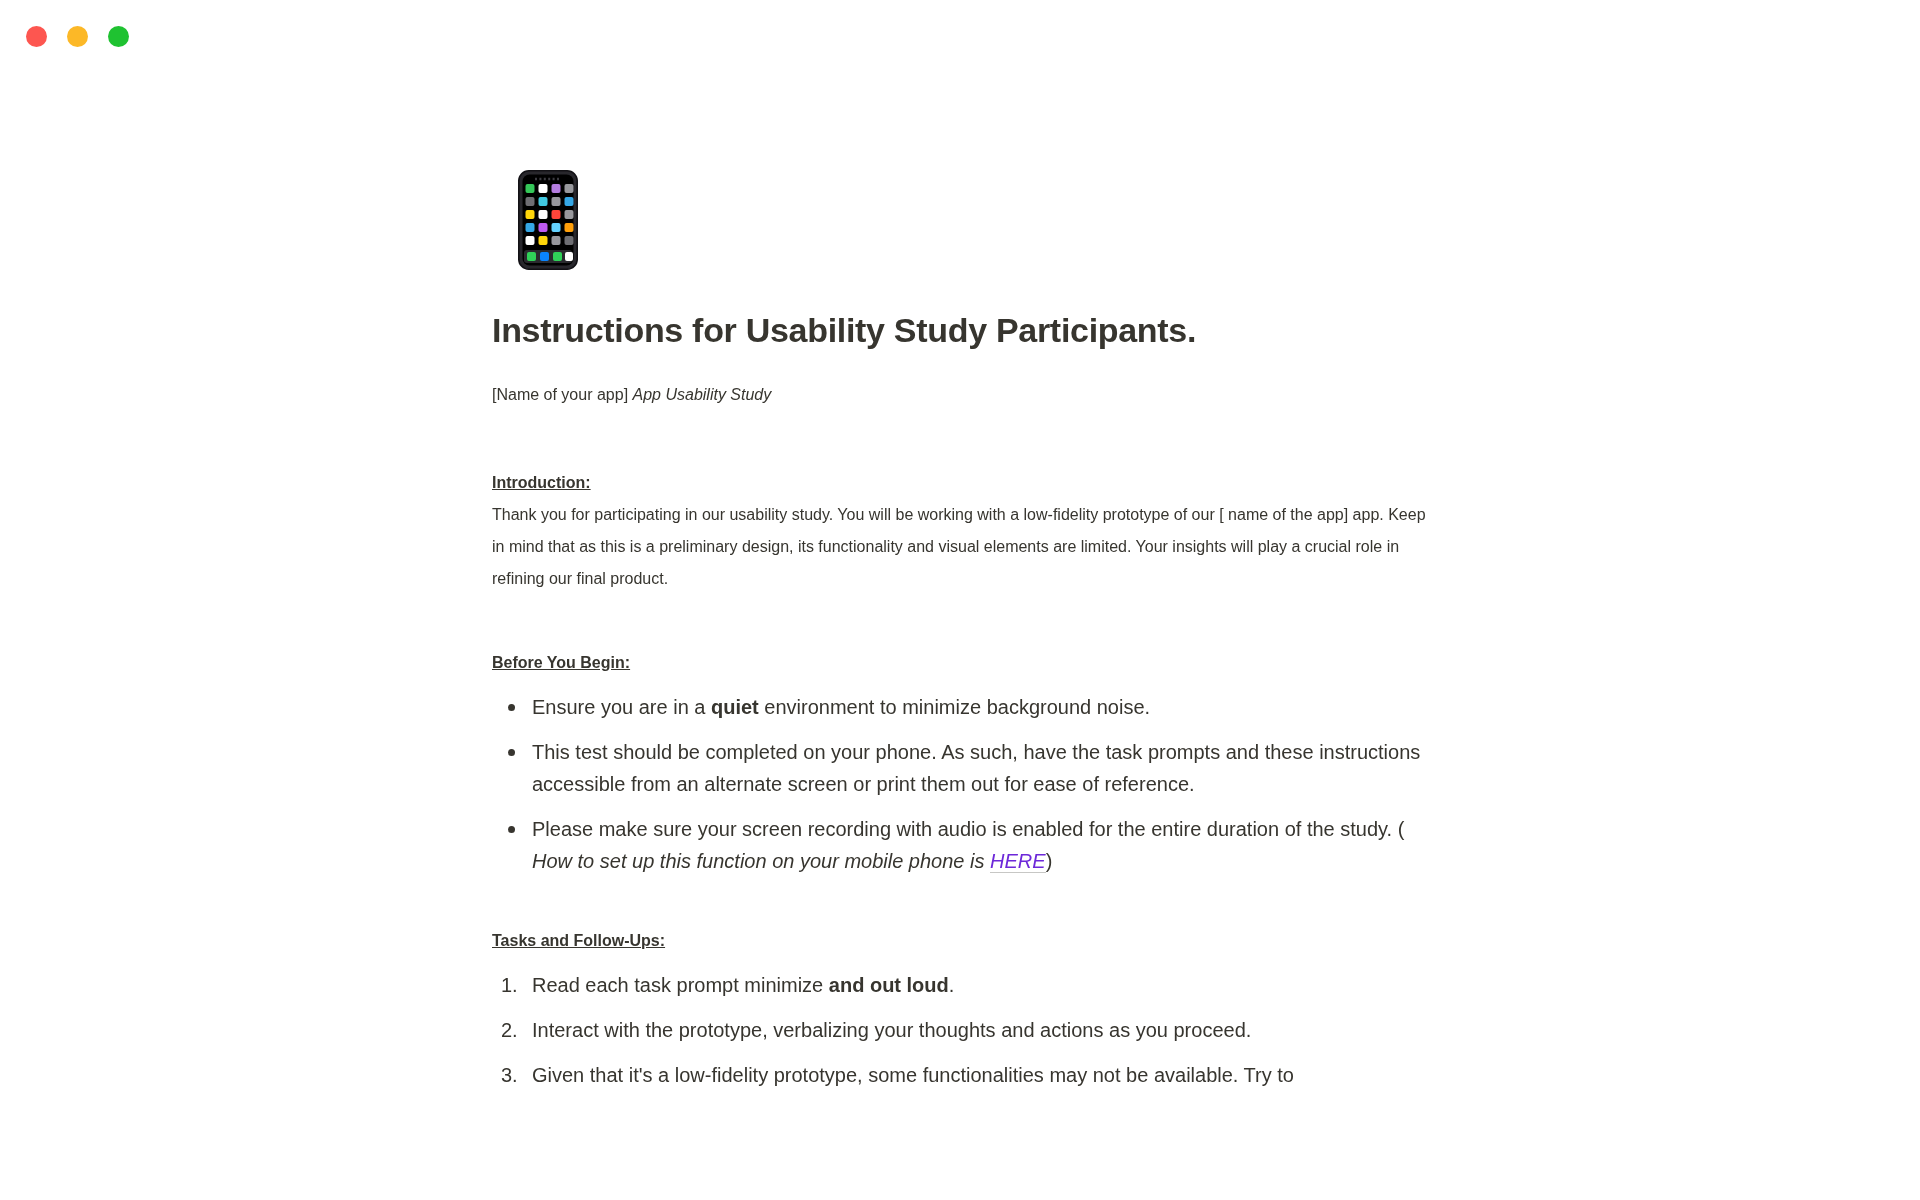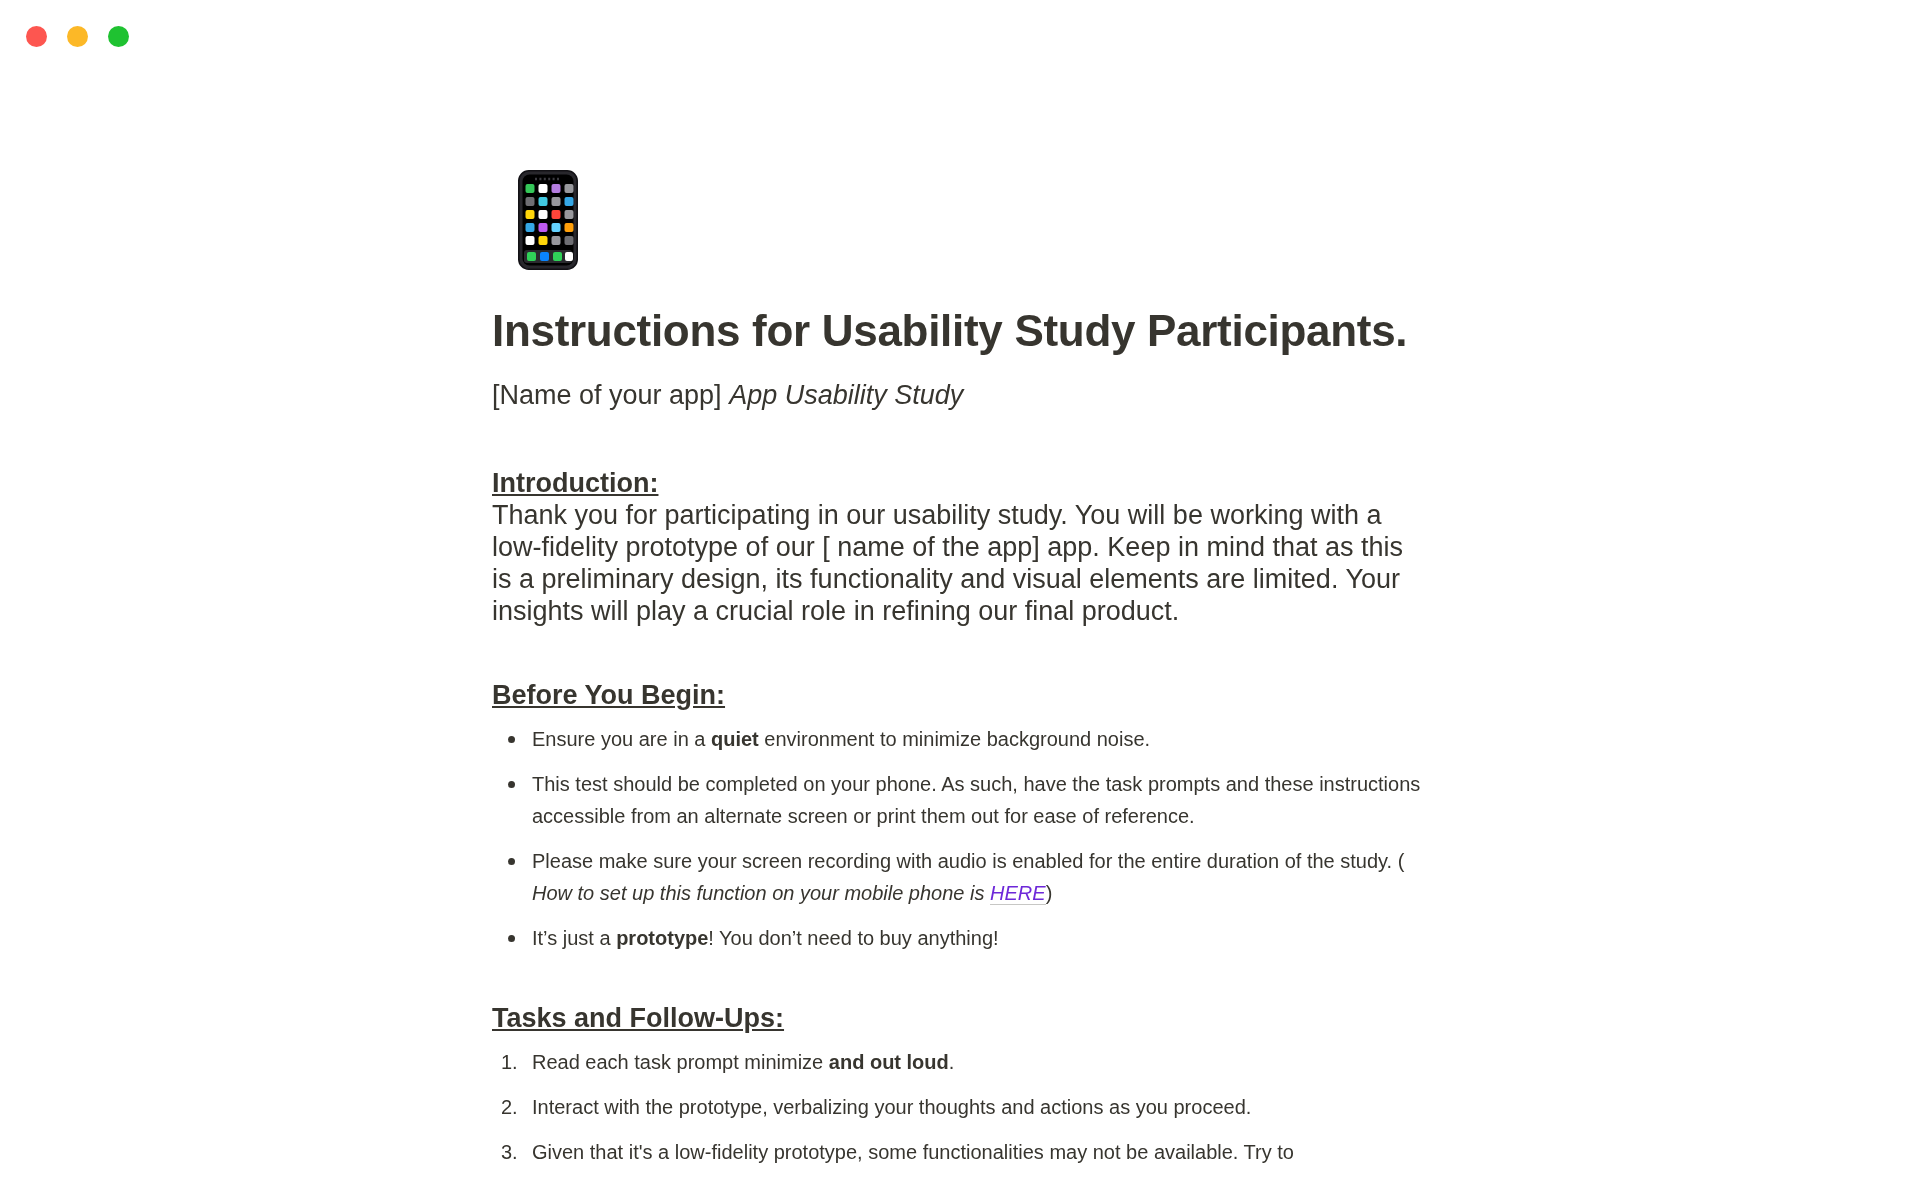--- a/index.html
+++ b/index.html
@@ -28,28 +28,28 @@
     padding-top: 170px;
   }
   .page-icon {
     display: block;
     width: 60px; height: 100px;
     margin-left: 26px;
     cursor: pointer;
   }
   .page-title {
     margin: 28px 0 0 0;
-    font-size: 44px;
+    font-size: 34px;
     line-height: 65px;
     font-weight: 700;
     letter-spacing: -0.3px;
     color: #37352f;
   }
   .block {
-    font-size: 27px;
+    font-size: 16px;
     line-height: 32px;
   }
   .subtitle { margin-top: 16px; }
   .mt-56 { margin-top: 56px; }
   .mt-52 { margin-top: 52px; }
   .mt-48 { margin-top: 48px; }
   .bold { font-weight: 700; }
   .italic { font-style: italic; }
   .section-heading { font-weight: 700; text-decoration: underline; }
 
@@ -151,23 +151,20 @@
   <ul class="bullets">
     <li>
       <span>Ensure you are in a </span><span class="bold">quiet</span><span> environment to minimize background noise.</span>
     </li>
     <li>
       <span>This test should be completed on your phone. As such, have the task prompts and these instructions accessible from an alternate screen or print them out for ease of reference.</span>
     </li>
     <li>
       <span>Please make sure your screen recording with audio is enabled for the entire duration of the study. ( </span><span class="italic">How to set up this function on your mobile phone is </span><span class="inline-link">HERE</span><span>)</span>
     </li>
-    <li>
-      <span>It’s just a </span><span class="bold">prototype</span><span>! You don’t need to buy anything!</span>
-    </li>
   </ul>
 
   <div class="block mt-48 section-heading">Tasks and Follow-Ups:</div>
 
   <ol class="numbers">
     <li>
       <span class="num">1.</span><span>Read each task prompt minimize </span><span class="bold">and out loud</span><span>.</span>
     </li>
     <li>
       <span class="num">2.</span><span>Interact with the prototype, verbalizing your thoughts and actions as you proceed.</span>

